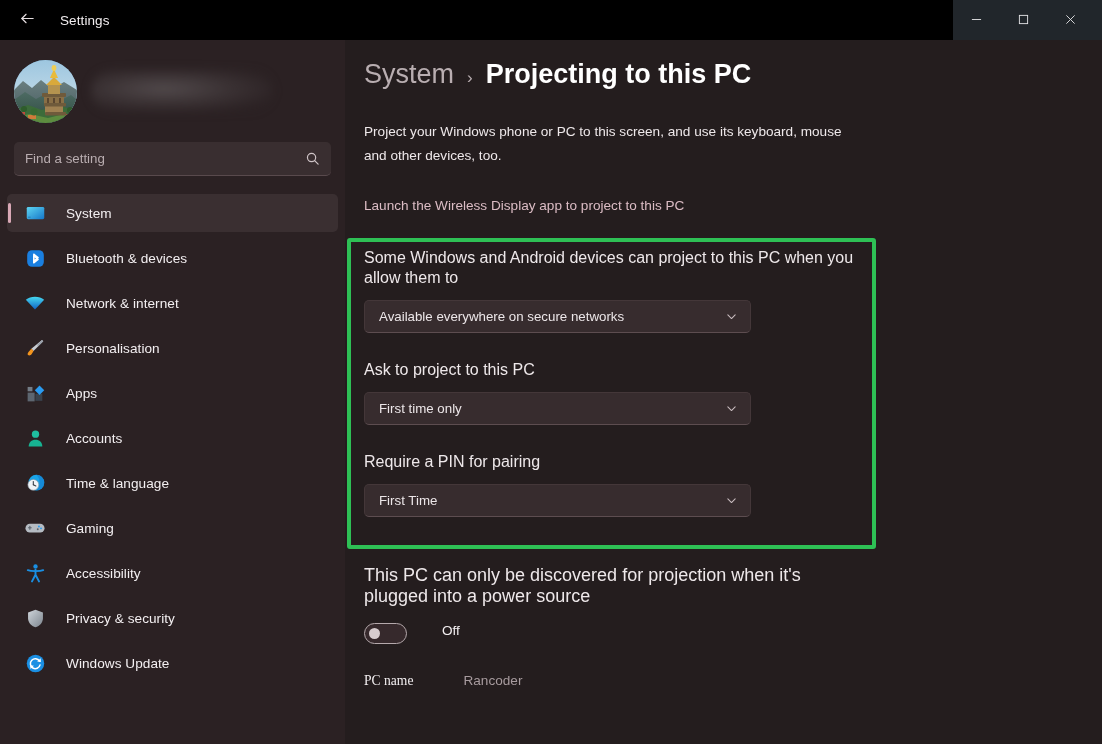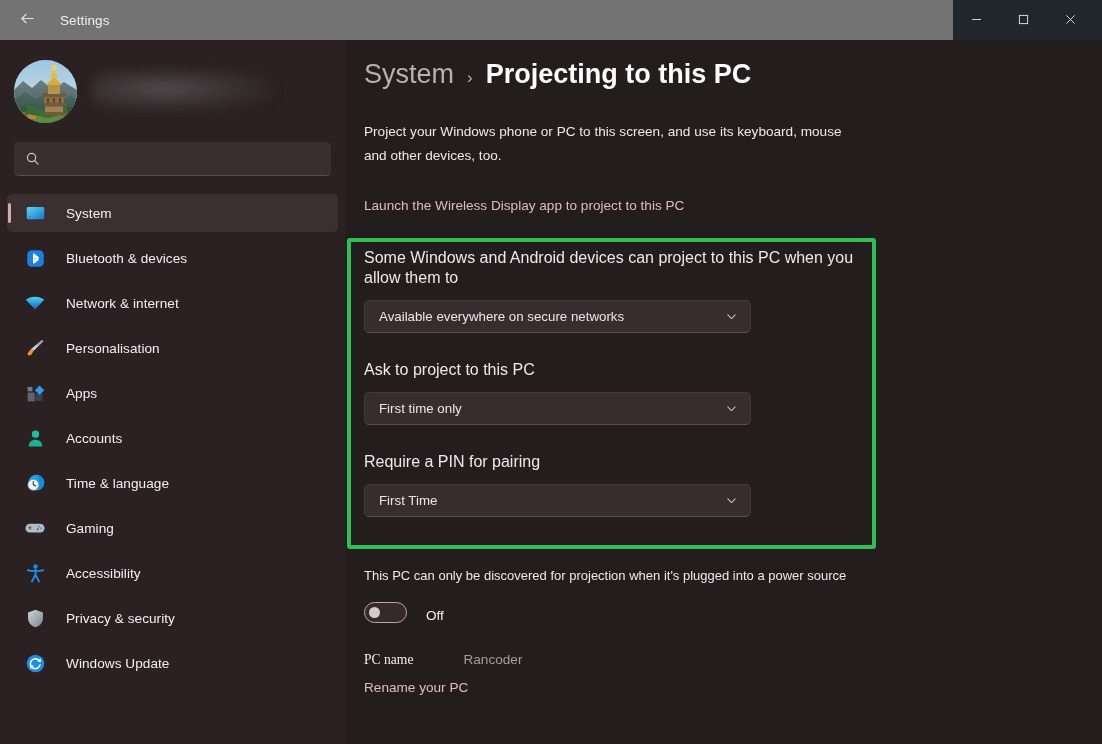--- a/index.html
+++ b/index.html
@@ -21,21 +21,21 @@
   }
 
   
   .titlebar {
     position: absolute;
     top: 0; left: 0;
     width: 1102px;
     height: 40px;
     display: flex;
     align-items: center;
-    background: #737373;
+    background: #000000;
     z-index: 20;
   }
   .titlebar-left {
     display: flex;
     align-items: center;
     height: 40px;
     flex: 1;
   }
   .back-btn {
     width: 46px;
@@ -268,29 +268,30 @@
   .field-block { margin-bottom: 27px; }
 
   
   .bottom-sec {
     position: absolute;
     left: 19px;
     top: 525px;
     width: 516px;
   }
   .power-text {
-    font-size: 13px;
+    font-size: 18px;
     line-height: 21px;
     color: #eee8ea;
     width: 495px;
   }
   .toggle-row {
     display: flex;
-    align-items: flex-end;
+    align-items: flex-start;
     margin-top: 16px;
+    gap: 16px;
   }
   .toggle {
     width: 43px;
     height: 21px;
     border-radius: 11px;
     border: 1px solid #b5a9ac;
     background: #36292c;
     position: relative;
     cursor: pointer;
     flex-shrink: 0;
@@ -415,20 +416,21 @@
             <circle cx="10" cy="49" r="3" fill="#2f5c2c"></circle>
             <circle cx="20" cy="52" r="3.4" fill="#376a33"></circle>
             <circle cx="56" cy="50" r="3" fill="#2f5c2c"></circle>
           </svg>
         </span>
       </div>
       <div class="profile-name-blur"></div>
     </div>
 
     <div class="search-wrap">
+      <input class="search-input" type="text" value="" placeholder="Find a setting" style="">
       <span class="search-icon">
         <svg viewBox="0 0 24 24" fill="none" stroke="#cfc4c7" stroke-width="1.9" stroke-linecap="round">
           <circle cx="10.5" cy="10.5" r="6.6"></circle>
           <line x1="15.4" y1="15.4" x2="21" y2="21"></line>
         </svg>
       </span>
     </div>
 
     <div class="nav">
 
@@ -640,19 +642,16 @@
           <div class="toggle-knob"></div>
         </div>
         <span class="toggle-state">Off</span>
       </div>
 
       <div class="pcname-row">
         <span class="pcname-label">PC name</span>
         <span class="pcname-value">Rancoder</span>
       </div>
 
-      <div class="rename-row">
-        <span class="link">Rename your PC</span>
-      </div>
     </div>
 
   </div>
 </div>
 
 </body></html>

